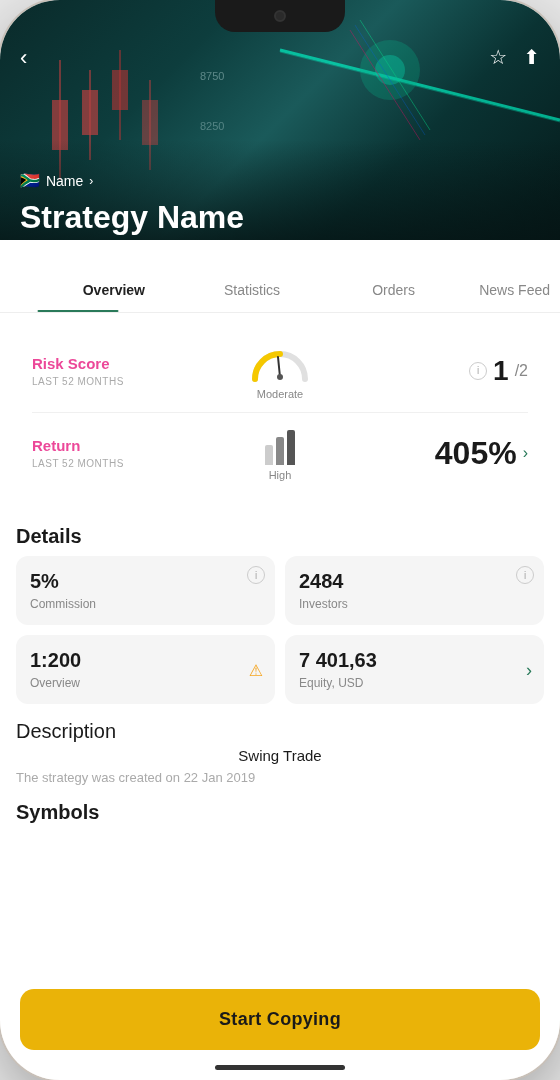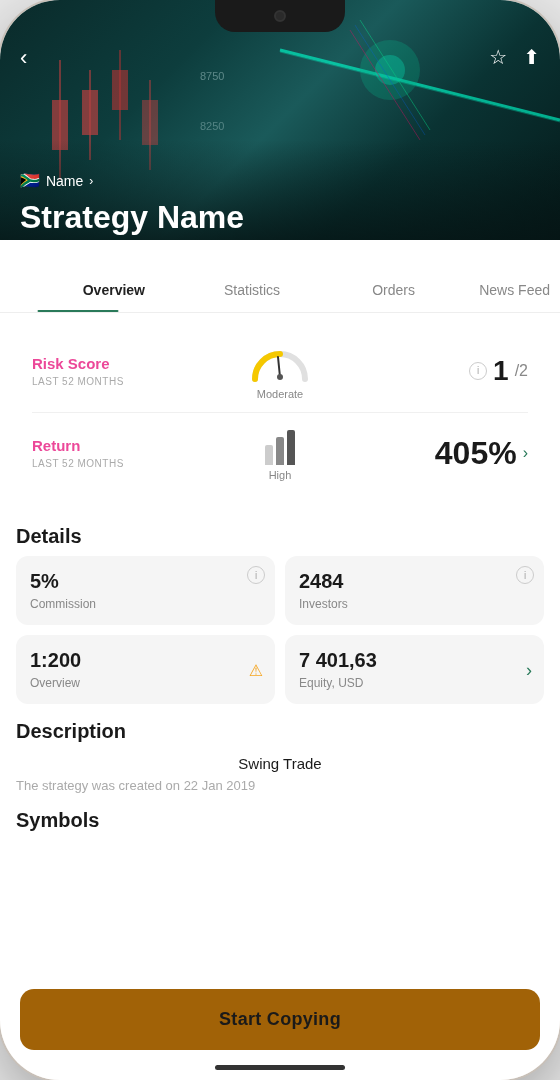--- a/index.html
+++ b/index.html
@@ -355,23 +355,23 @@
       font-size: 16px;
     }
 
     
     .description-section {
       padding: 0 16px;
     }
 
     .description-title {
       font-size: 20px;
-      font-weight: 700;
-      color: #1a1a1a;
-      margin-bottom: 12px;
+      font-weight: 400;
+      color: #1a1a1a;
+      margin-bottom: 4px;
     }
 
     .description-main {
       font-size: 15px;
       color: #1a1a1a;
       margin-bottom: 6px;
       text-align: center;
     }
 
     .description-sub {
@@ -398,21 +398,21 @@
       bottom: 30px;
       left: 0;
       right: 0;
       padding: 0 20px;
       z-index: 50;
     }
 
     .start-copying-btn {
       width: 100%;
       padding: 20px;
-      background: #a16207;
+      background: #eab308;
       border: none;
       border-radius: 14px;
       font-size: 18px;
       font-weight: 700;
       color: #1a1a1a;
       cursor: pointer;
       letter-spacing: 0.3px;
     }
 
     

